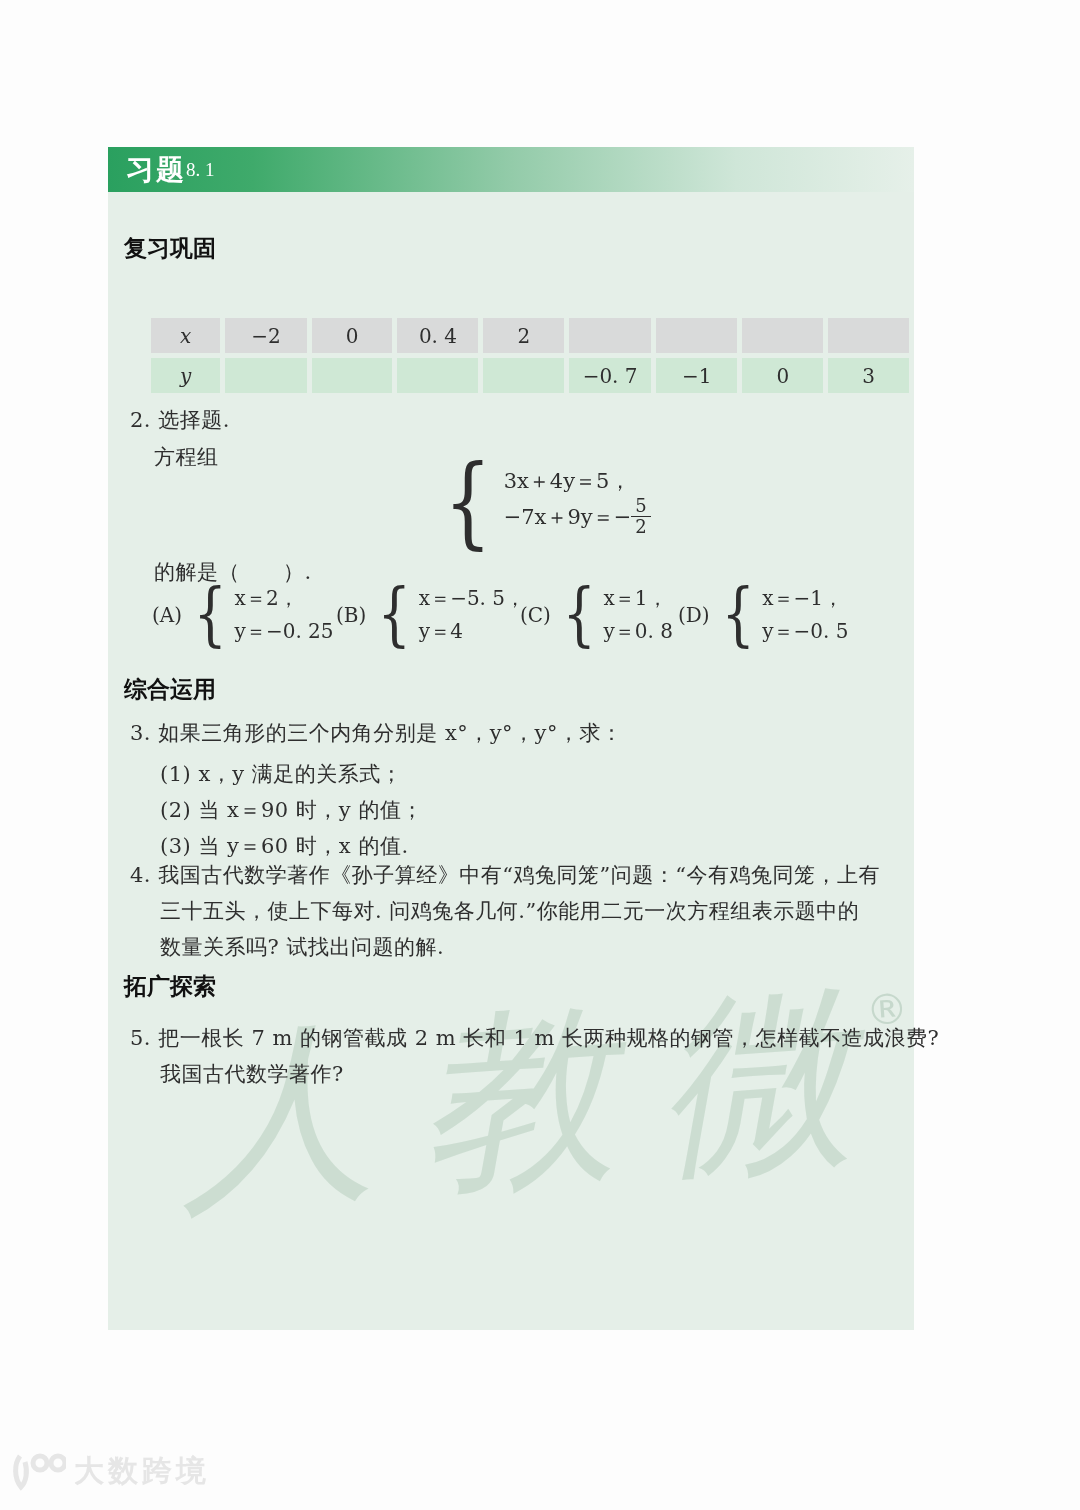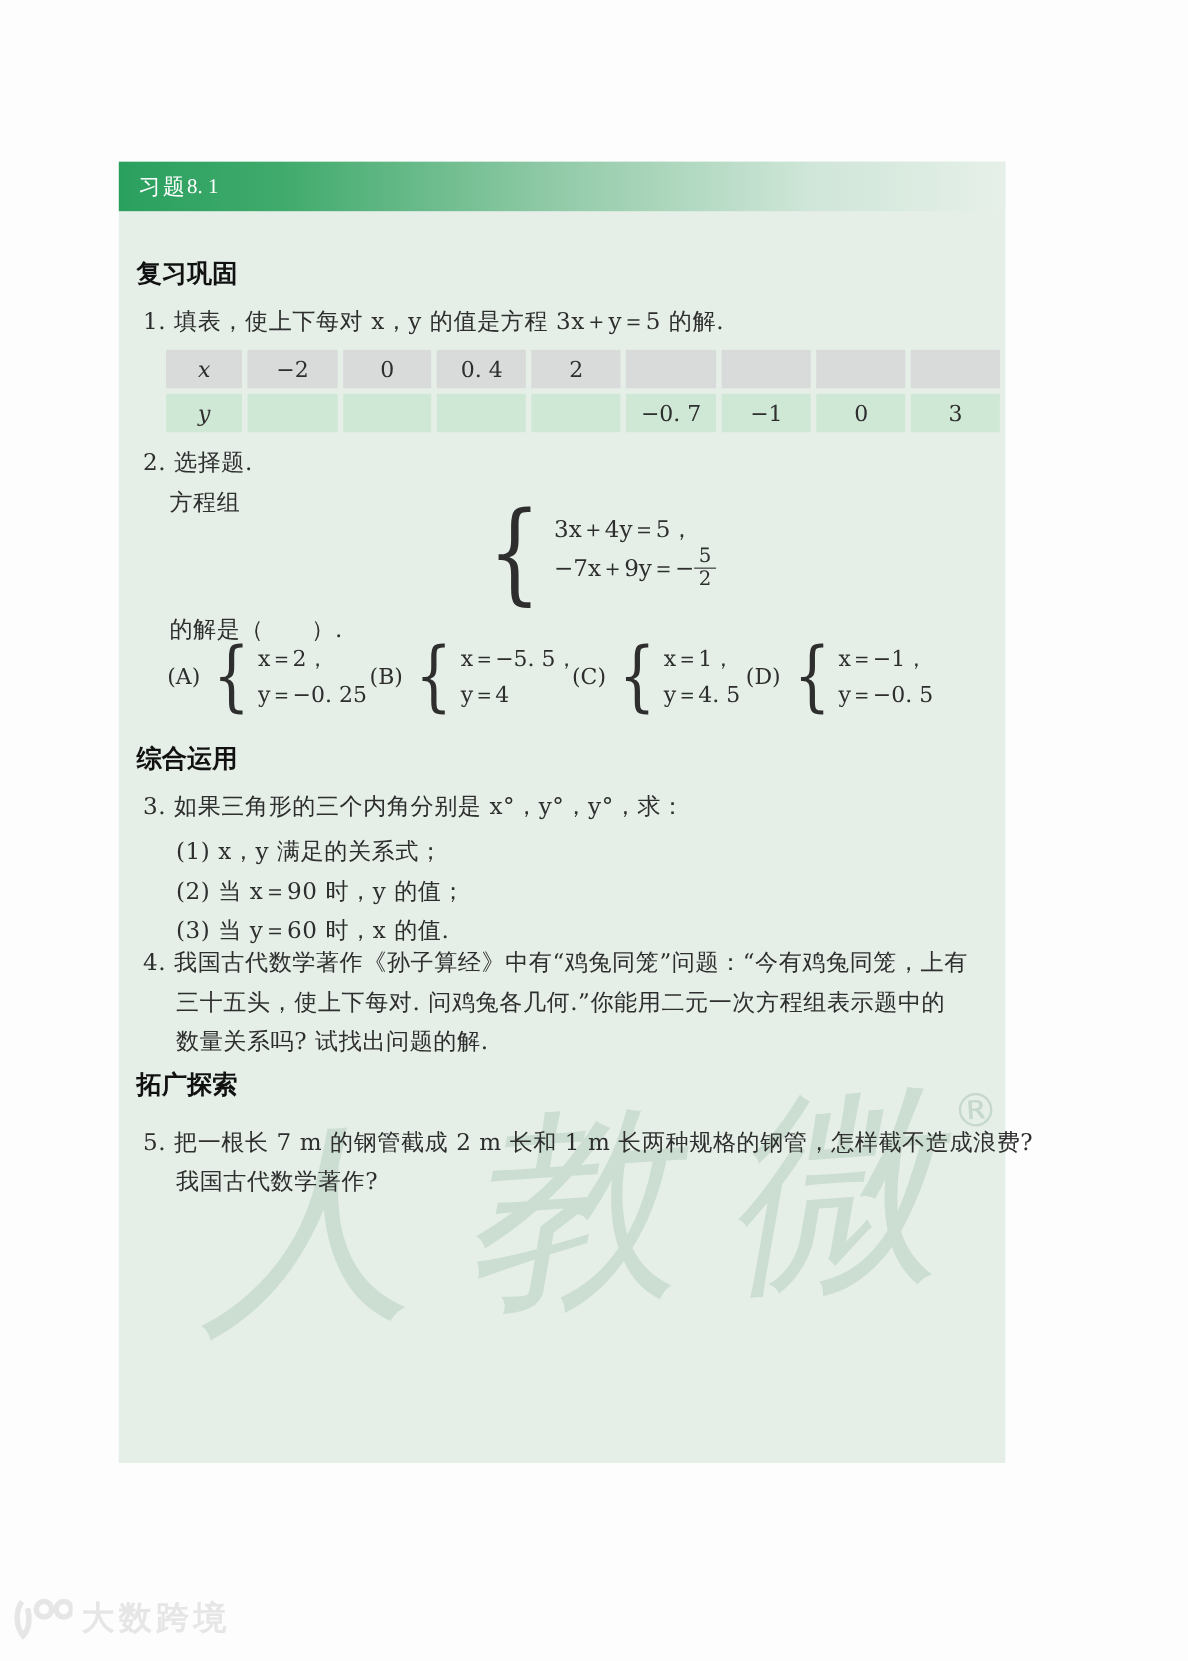--- a/index.html
+++ b/index.html
@@ -2,21 +2,21 @@
 <html><head>
 <meta charset="utf-8">
 <style>
   html,body{margin:0;padding:0;background:#ffffff;}
   .canvas{position:relative;width:1080px;height:1510px;background:#fdfdfd;overflow:hidden;
           font-family:"DejaVu Serif",serif;color:#2e2e2e;}
   .page-bg{position:absolute;left:108px;top:147px;width:806px;height:1183px;background:#e5efe8;}
   .banner{position:absolute;left:0;top:0;width:100%;height:45px;display:flex;align-items:center;
           padding-left:18px;box-sizing:border-box;
           background:linear-gradient(90deg,#2aa05f 0%,#3faa6b 18%,#93cba9 50%,#cfe6d8 78%,#e6f0e9 100%);}
-  .banner .cn{font-family:"Liberation Sans",sans-serif;font-weight:normal;font-size:20px;color:#ffffff;letter-spacing:2px;}
+  .banner .cn{font-family:"Liberation Sans",sans-serif;font-weight:bold;font-size:28px;color:#ffffff;letter-spacing:2px;}
   .banner .num{font-family:Liberation Serif, serif;font-size:19px;color:#ffffff;}
   .sec{position:absolute;font-family:"Liberation Sans",sans-serif;font-weight:bold;font-size:23px;color:#111;white-space:nowrap;}
   .line{position:absolute;font-size:21px;white-space:nowrap;letter-spacing:0.5px;}
   .vartbl{position:absolute;border-collapse:separate;border-spacing:5px;}
   .vartbl td{width:84px;height:35px;text-align:center;vertical-align:middle;font-size:20px;padding:0;}
   .vartbl td.first{width:72px;font-style:italic;}
   .row-x td{background:#d9dada;}
   .row-y td{background:#cfe8d5;}
   .sys{position:absolute;display:flex;align-items:center;}
   .brace{font-family:"DejaVu Serif",serif;font-weight:200;color:#2e2e2e;}
@@ -52,21 +52,20 @@
     <div class="wm-script">人教微</div>
     <div class="wm-reg">®</div>
 
     <div class="banner">
       <span class="cn">习题</span>
       <span class="num">8. 1</span>
     </div>
 
     <div class="sec" style="left:16px;top:86px;">复习巩固</div>
 
-    <div class="line" style="left:22px;top:131px;">1. 填表，使上下每对 x，y 的值是方程 3x＋y＝5 的解.</div>
 
     <table class="vartbl" style="left:38px;top:166px;">
       <tbody>
           <tr class="row-x">
         <td class="first">x</td>
         <td>−2</td>
         <td>0</td>
         <td>0. 4</td>
         <td>2</td>
         <td></td>
@@ -121,21 +120,21 @@
       <span class="pair">
         <span>x＝−5. 5，</span>
         <span>y＝4</span>
       </span>
     </div>
     <div class="choice" style="left:412px;top:436px;">
       <span class="key">(C)</span>
       <span class="brace small">{</span>
       <span class="pair">
         <span>x＝1，</span>
-        <span>y＝4. 5</span>
+        <span>y＝0. 8</span>
       </span>
     </div>
     <div class="choice" style="left:570px;top:436px;">
       <span class="key">(D)</span>
       <span class="brace small">{</span>
       <span class="pair">
         <span>x＝−1，</span>
         <span>y＝−0. 5</span>
       </span>
     </div>

